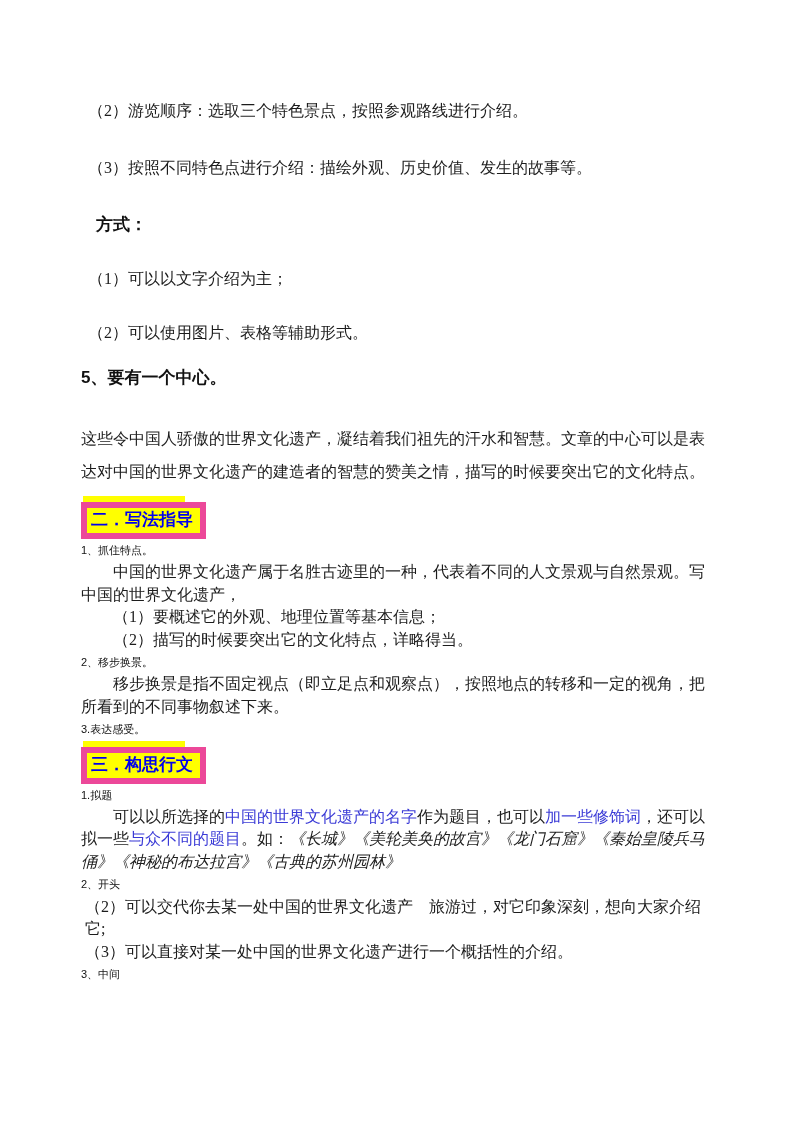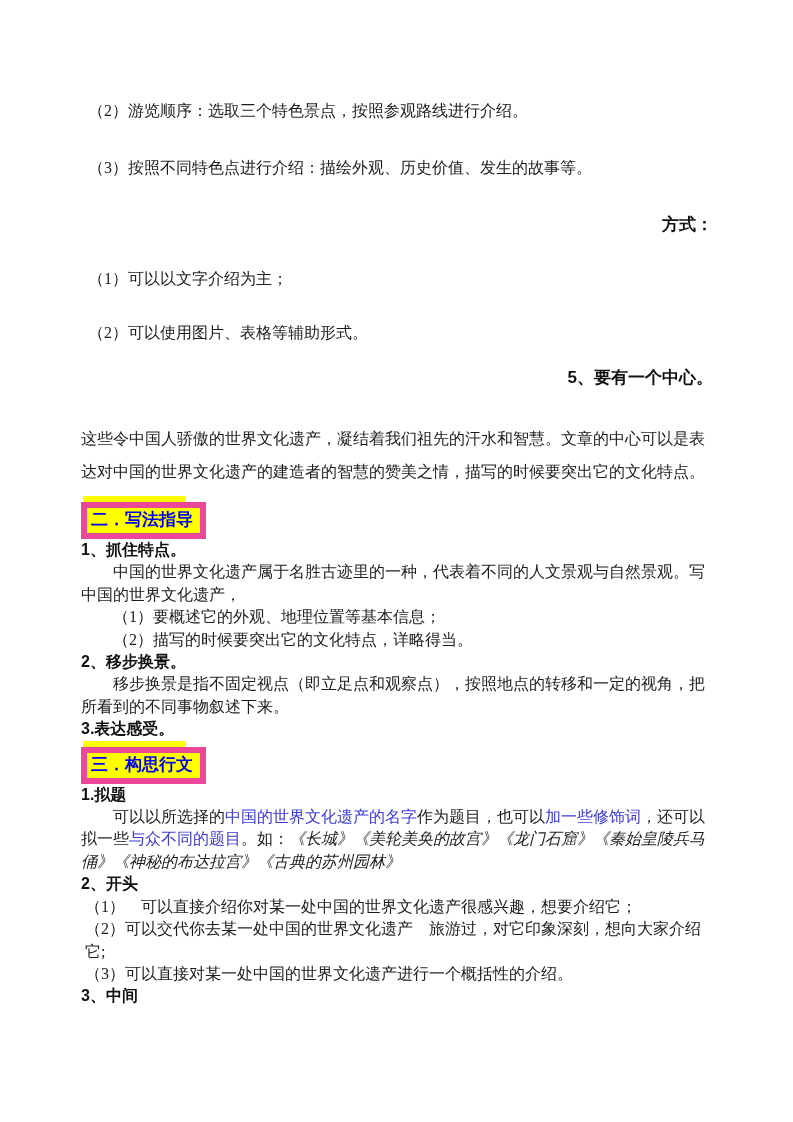--- a/index.html
+++ b/index.html
@@ -24,21 +24,20 @@
   }
   .i-p.ind7  { padding-left: 7px; }
   .i-p.mb37  { margin-bottom: 37px; }
   .i-p.mb28  { margin-bottom: 28px; }
   .i-p.mb36  { margin-bottom: 36px; }
   .i-head {
     font-family: "Liberation Sans", sans-serif;
     font-weight: bold;
     font-size: 17px;
     color: #111111;
-    text-align: right;
   }
   .i-head.ind15 { padding-left: 15px; }
   .i-p.multi {
     line-height: 33px;
     margin-bottom: 8px;
   }
   
   .hl-strip {
     width: 102px;
     height: 6px;
@@ -58,22 +57,22 @@
   }
   
   .s-line {
     font-size: 16px;
     line-height: 22.4px;
   }
   .s-line.ind2   { text-indent: 2em; }
   .s-line.ind4   { padding-left: 4px; }
   .s-head {
     font-family: "Liberation Sans", sans-serif;
-    font-weight: bold;
-    font-size: 16px;
+    font-weight: normal;
+    font-size: 11px;
     line-height: 22.4px;
     color: #111111;
   }
   .blue { color: #3a3ad6; }
   .book-titles {
     font-style: italic;
     font-family: "Liberation Serif", serif;
   }
 </style>
 </head>
@@ -102,20 +101,19 @@
     <p class="s-line ind2">移步换景是指不固定视点（即立足点和观察点），按照地点的转移和一定的视角，把所看到的不同事物叙述下来。</p>
     <p class="s-head">3.表达感受。</p>
 
     <div class="hl-strip"></div>
     <div>
       <span class="hl-box">三．构思行文</span>
     </div>
     <p class="s-head">1.拟题</p>
     <p class="s-line ind2"><span>可以以所选择的</span><span class="blue">中国的世界文化遗产的名字</span><span>作为题目，也可以</span><span class="blue">加一些修饰词</span><span>，还可以拟一些</span><span class="blue">与众不同的题目</span><span>。如：</span><span class="book-titles">《长城》《美轮美奂的故宫》《龙门石窟》《秦始皇陵兵马俑》《神秘的布达拉宫》《古典的苏州园林》</span></p>
     <p class="s-head">2、开头</p>
-    <p class="s-line ind4">（1）　可以直接介绍你对某一处中国的世界文化遗产很感兴趣，想要介绍它；</p>
     <p class="s-line ind4">（2）可以交代你去某一处中国的世界文化遗产　旅游过，对它印象深刻，想向大家介绍它;</p>
     <p class="s-line ind4">（3）可以直接对某一处中国的世界文化遗产进行一个概括性的介绍。</p>
     <p class="s-head">3、中间</p>
 
   </div>
 
 </div>
 
 </body></html>

